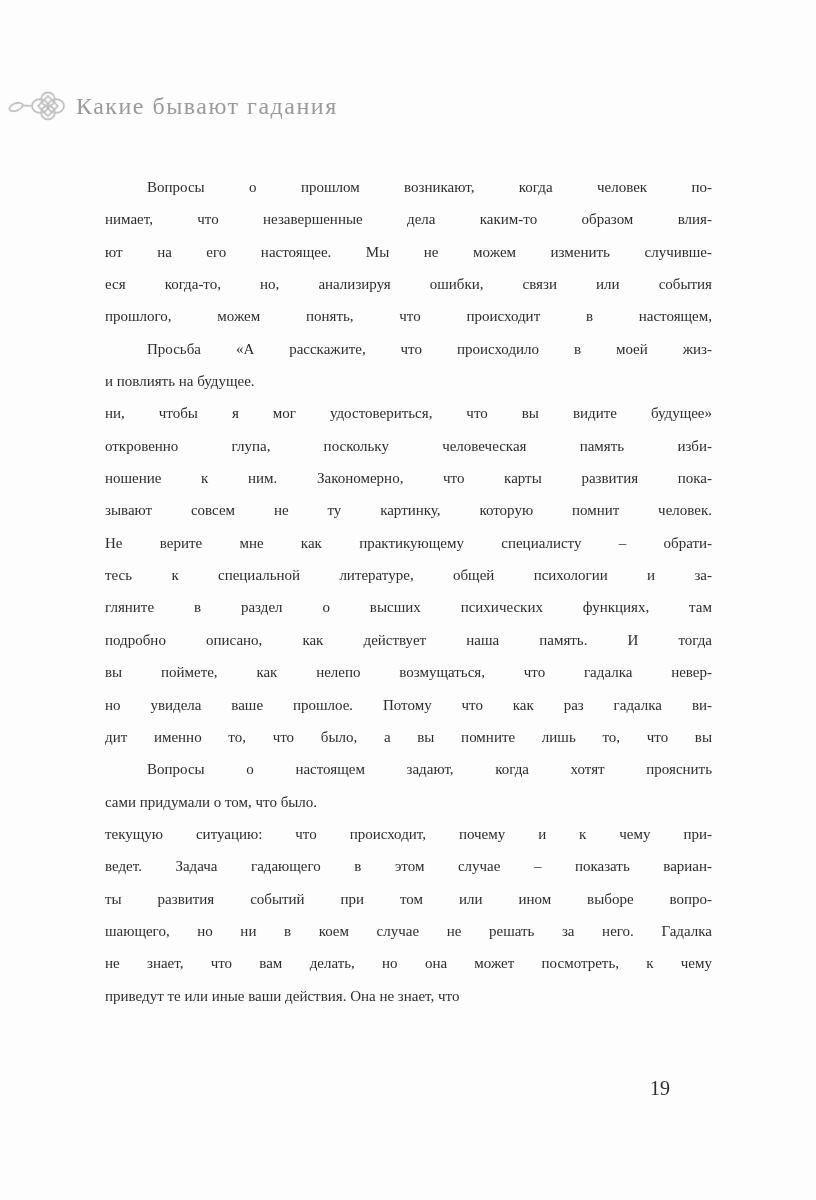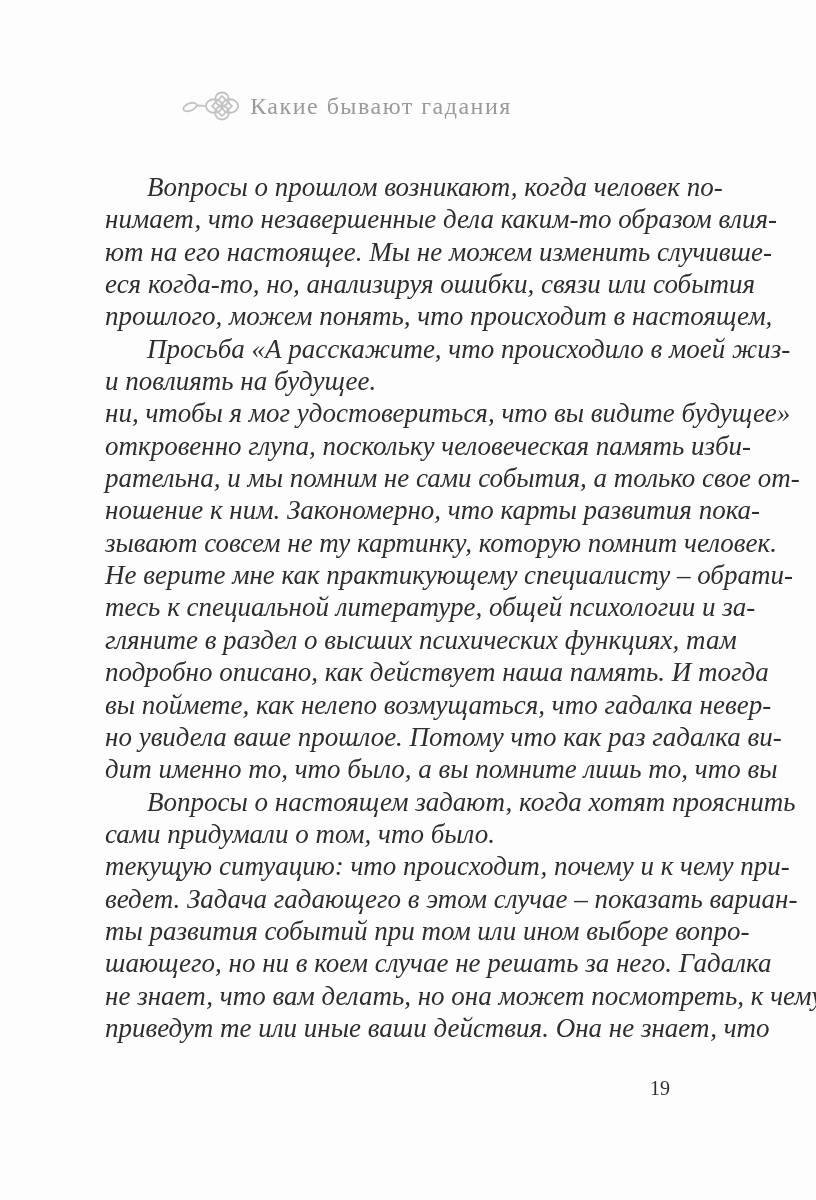--- a/index.html
+++ b/index.html
@@ -19,43 +19,42 @@
   }
 
   
   .running-head {
     position: absolute;
     top: 89px;
     left: 8px;
     right: 130px;
     height: 34px;
     display: flex;
-    justify-content: center;
+    justify-content: flex-start;
     align-items: center;
   }
   .ornament {
     color: var(--ornament, #c3c3c3);
     display: inline-flex;
     align-items: center;
   }
   .head-title {
     font-size: 24px;
     letter-spacing: 1.5px;
     color: var(--header-text, #9a9a9a);
     white-space: nowrap;
   }
 
   
   .text-block {
     position: absolute;
     left: 105px;
     top: 171px;
     width: 607px;
-    font-size: 27px;
-    font-style: italic;
+    font-size: 15px;
   }
   .line {
     height: 32.35px;
     line-height: 32.35px;
     text-align: justify;
     text-align-last: justify;
     white-space: nowrap;
     overflow: visible;
   }
   .line.first { text-indent: 42px; }
@@ -93,21 +92,20 @@
   <main class="text-block">
       <div class="line first">Вопросы о прошлом возникают, когда человек по-</div>
       <div class="line">нимает, что незавершенные дела каким-то образом влия-</div>
       <div class="line">ют на его настоящее. Мы не можем изменить случивше-</div>
       <div class="line">еся когда-то, но, анализируя ошибки, связи или события</div>
       <div class="line">прошлого, можем понять, что происходит в настоящем,</div>
       <div class="line first">Просьба «А расскажите, что происходило в моей жиз-</div>
       <div class="line last">и повлиять на будущее.</div>
       <div class="line">ни, чтобы я мог удостовериться, что вы видите будущее»</div>
       <div class="line">откровенно глупа, поскольку человеческая память изби-</div>
-      <div class="line">рательна, и мы помним не сами события, а только свое от-</div>
       <div class="line">ношение к ним. Закономерно, что карты развития пока-</div>
       <div class="line">зывают совсем не ту картинку, которую помнит человек.</div>
       <div class="line">Не верите мне как практикующему специалисту – обрати-</div>
       <div class="line">тесь к специальной литературе, общей психологии и за-</div>
       <div class="line">гляните в раздел о высших психических функциях, там</div>
       <div class="line">подробно описано, как действует наша память. И тогда</div>
       <div class="line">вы поймете, как нелепо возмущаться, что гадалка невер-</div>
       <div class="line">но увидела ваше прошлое. Потому что как раз гадалка ви-</div>
       <div class="line">дит именно то, что было, а вы помните лишь то, что вы</div>
       <div class="line first">Вопросы о настоящем задают, когда хотят прояснить</div>

